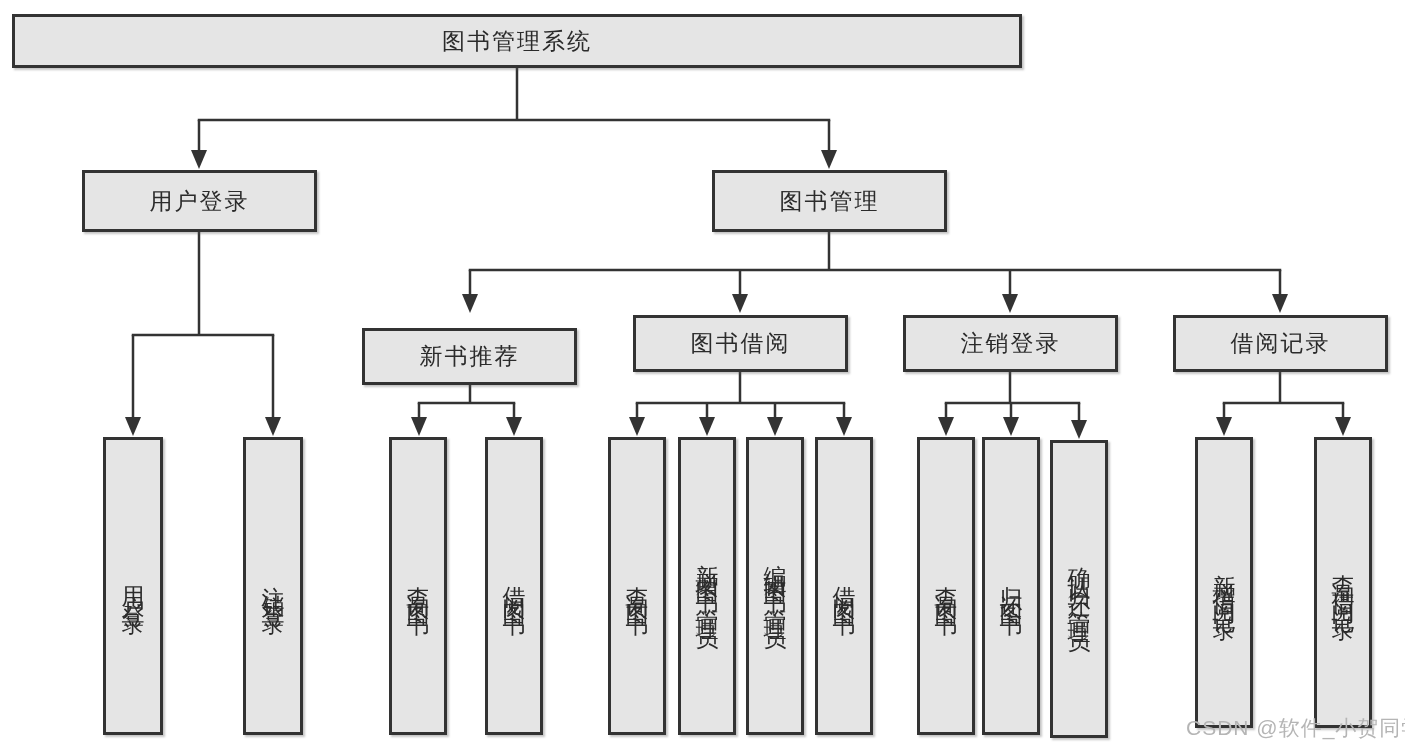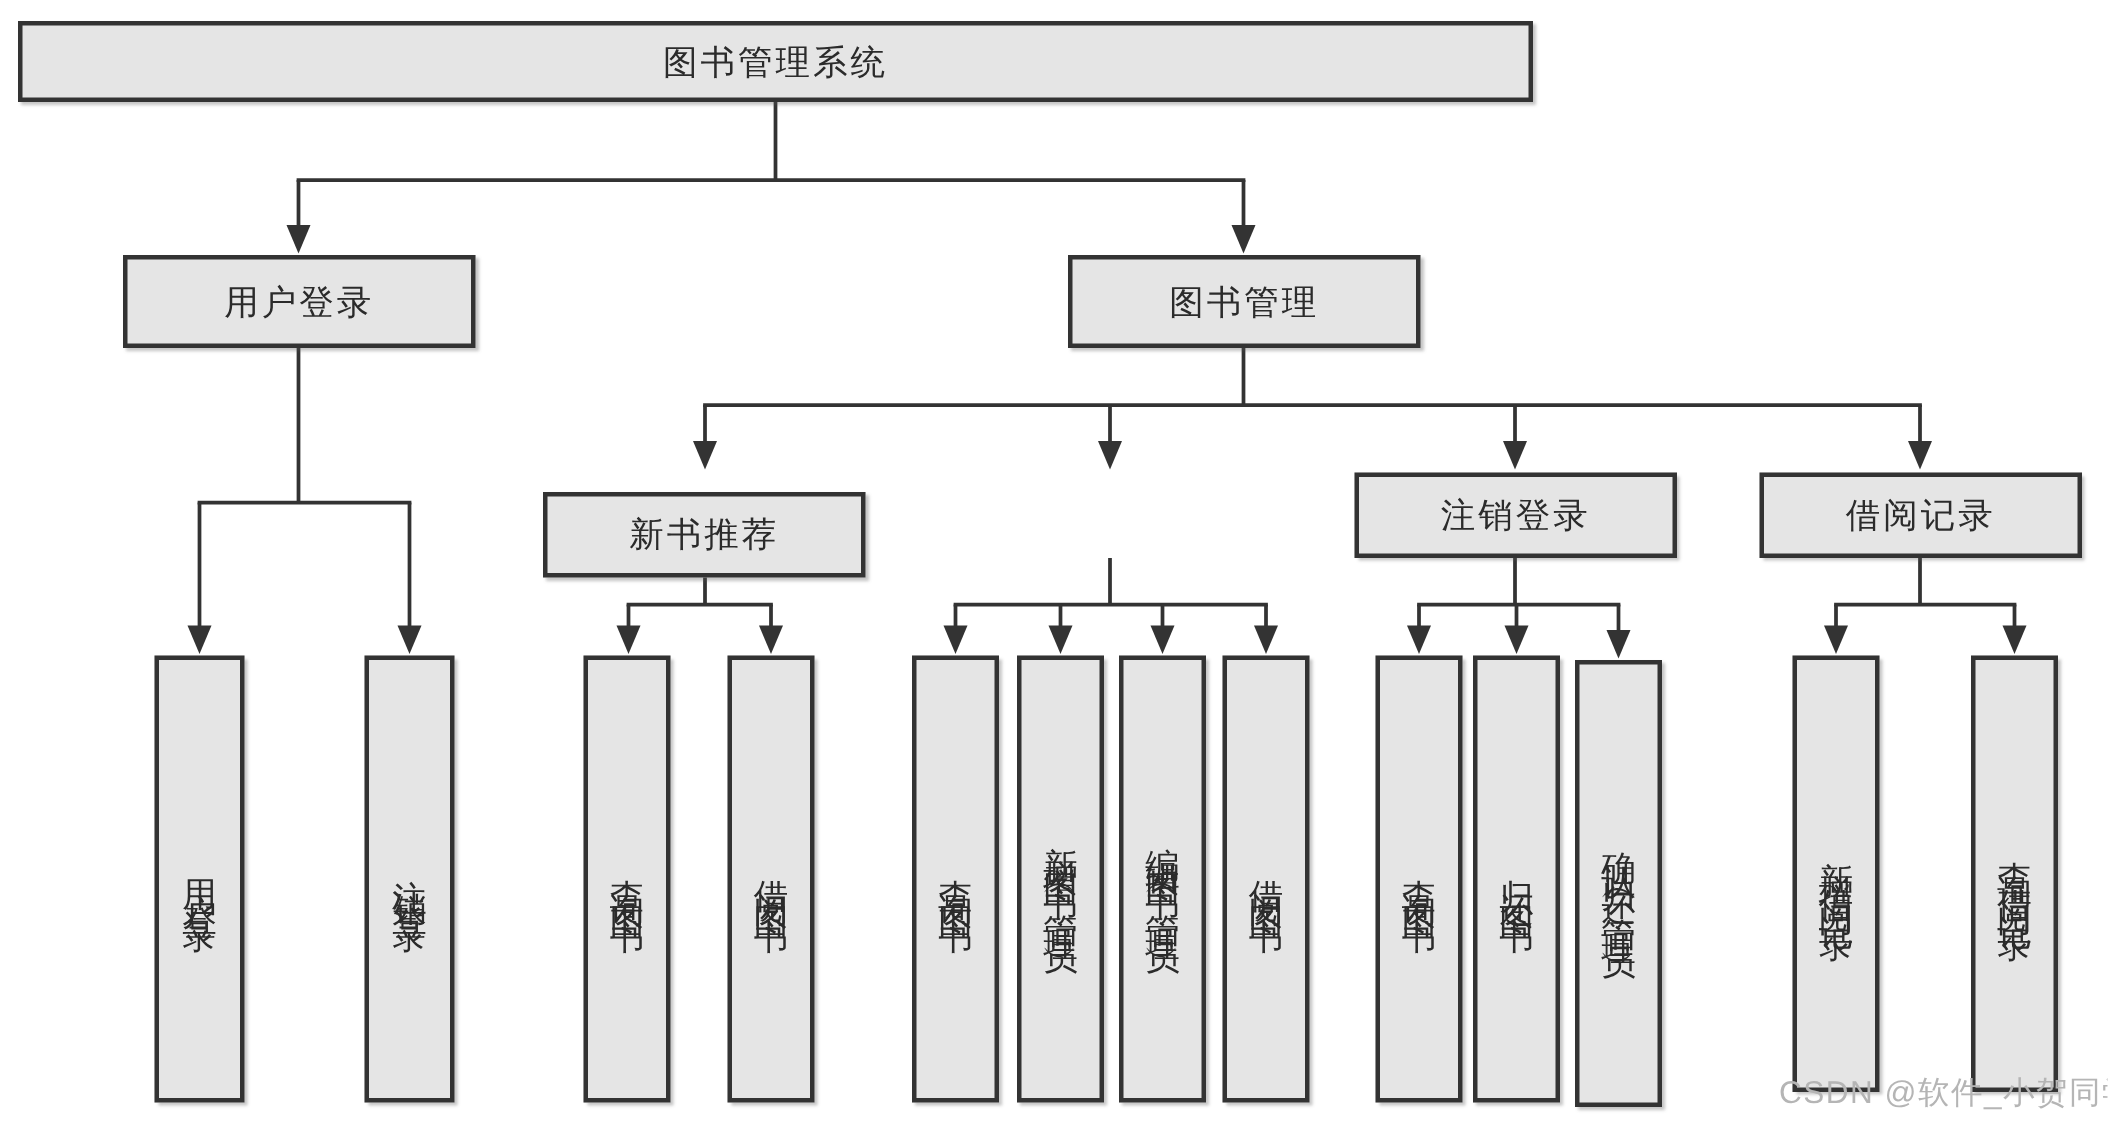--- a/index.html
+++ b/index.html
@@ -160,20 +160,23 @@
   <div class="node n-login">
     <span class="hlabel">用户登录</span>
   </div>
   <div class="node n-mgmt">
     <span class="hlabel">图书管理</span>
   </div>
 
   <div class="node n-l3-1">
     <span class="hlabel">新书推荐</span>
   </div>
+  <div class="node n-l3-2">
+    <span class="hlabel">图书借阅</span>
+  </div>
   <div class="node n-l3-3">
     <span class="hlabel">注销登录</span>
   </div>
   <div class="node n-l3-4">
     <span class="hlabel">借阅记录</span>
   </div>
 
   <div class="node n-leaf n-lf-login1">
     <span class="vlabel">用户登录</span>
   </div>

